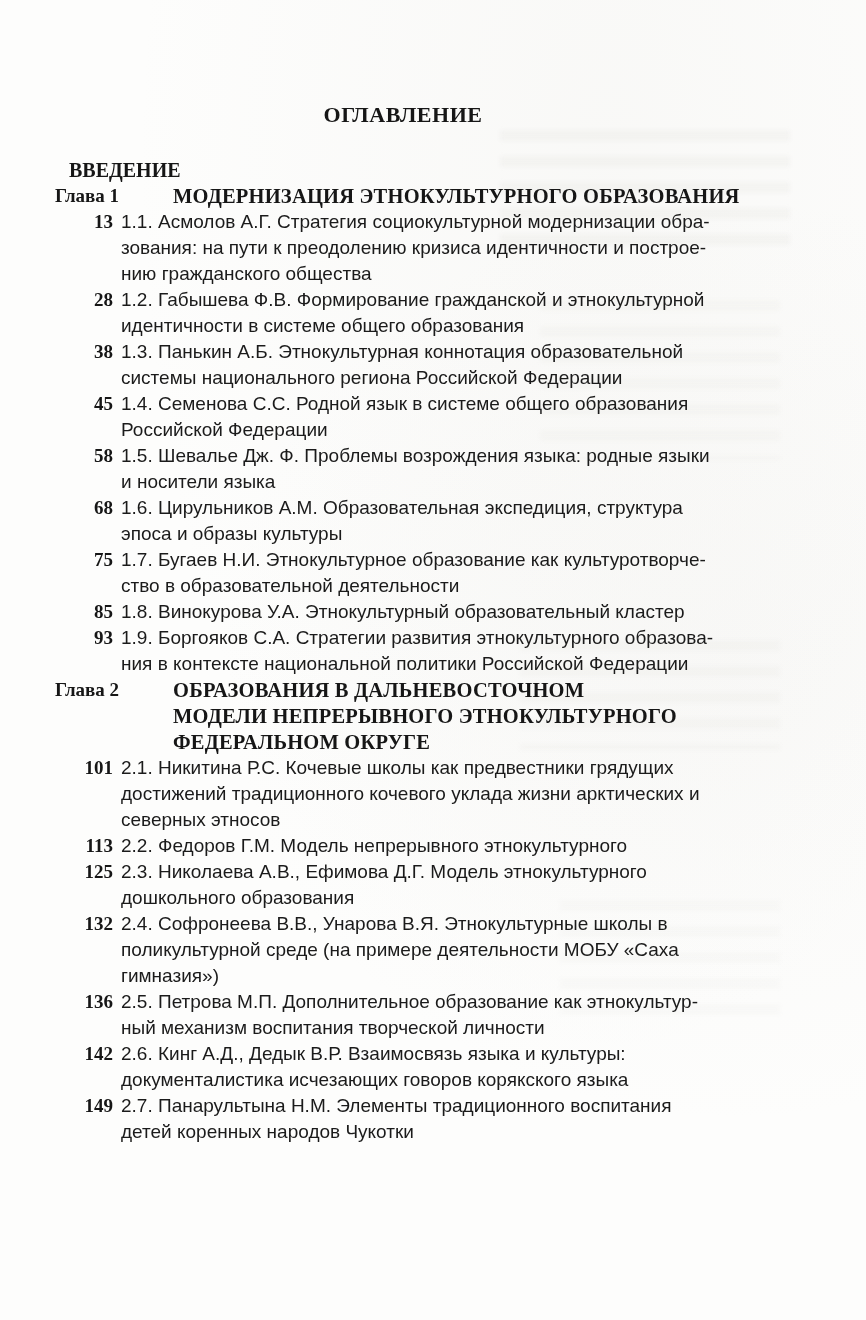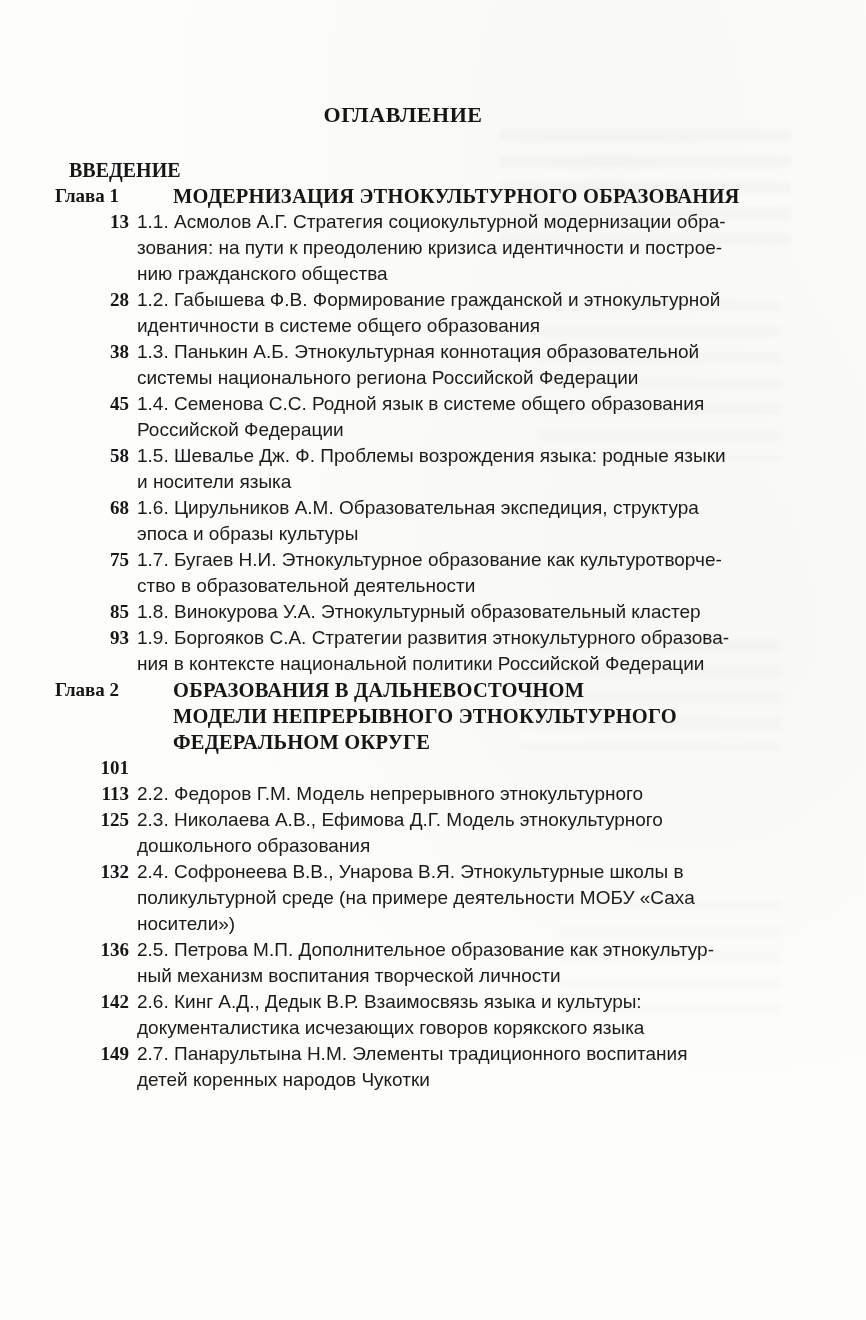--- a/index.html
+++ b/index.html
@@ -70,21 +70,20 @@
   .entry {
     display: flex;
     font-family: "Liberation Sans", "DejaVu Sans", sans-serif;
   }
   .entry .num {
     flex: 0 0 113px;
     text-align: right;
     font-family: "Liberation Serif", "DejaVu Serif", serif;
     font-weight: bold;
     font-size: 19px;
-    padding-left: 16px;
   }
   .entry .txt {
     padding-left: 8px;
     font-size: 19px;
     color: #1b1b1b;
   }
   
   .ghost {
     position: absolute;
     pointer-events: none;
@@ -203,20 +202,25 @@
       <span class="chapter-label">Глава 2</span>
       <span class="txt">
         <span class="ln">ОБРАЗОВАНИЯ В ДАЛЬНЕВОСТОЧНОМ</span>
         <span class="ln">МОДЕЛИ НЕПРЕРЫВНОГО ЭТНОКУЛЬТУРНОГО</span>
         <span class="ln">ФЕДЕРАЛЬНОМ ОКРУГЕ</span>
       </span>
     </div>
 
     <div class="row entry">
       <span class="num">101</span>
+      <span class="txt">
+        <span class="ln">2.1. Никитина Р.С. Кочевые школы как предвестники грядущих</span>
+        <span class="ln">достижений традиционного кочевого уклада жизни арктических и</span>
+        <span class="ln">северных этносов</span>
+      </span>
     </div>
 
     <div class="row entry">
       <span class="num">113</span>
       <span class="txt">
         <span class="ln">2.2. Федоров Г.М. Модель непрерывного этнокультурного</span>
       </span>
     </div>
 
     <div class="row entry">
@@ -225,21 +229,21 @@
         <span class="ln">2.3. Николаева А.В., Ефимова Д.Г. Модель этнокультурного</span>
         <span class="ln">дошкольного образования</span>
       </span>
     </div>
 
     <div class="row entry">
       <span class="num">132</span>
       <span class="txt">
         <span class="ln">2.4. Софронеева В.В., Унарова В.Я. Этнокультурные школы в</span>
         <span class="ln">поликультурной среде (на примере деятельности МОБУ «Саха</span>
-        <span class="ln">носители»)</span>
+        <span class="ln">гимназия»)</span>
       </span>
     </div>
 
     <div class="row entry">
       <span class="num">136</span>
       <span class="txt">
         <span class="ln">2.5. Петрова М.П. Дополнительное образование как этнокультур-</span>
         <span class="ln">ный механизм воспитания творческой личности</span>
       </span>
     </div>

